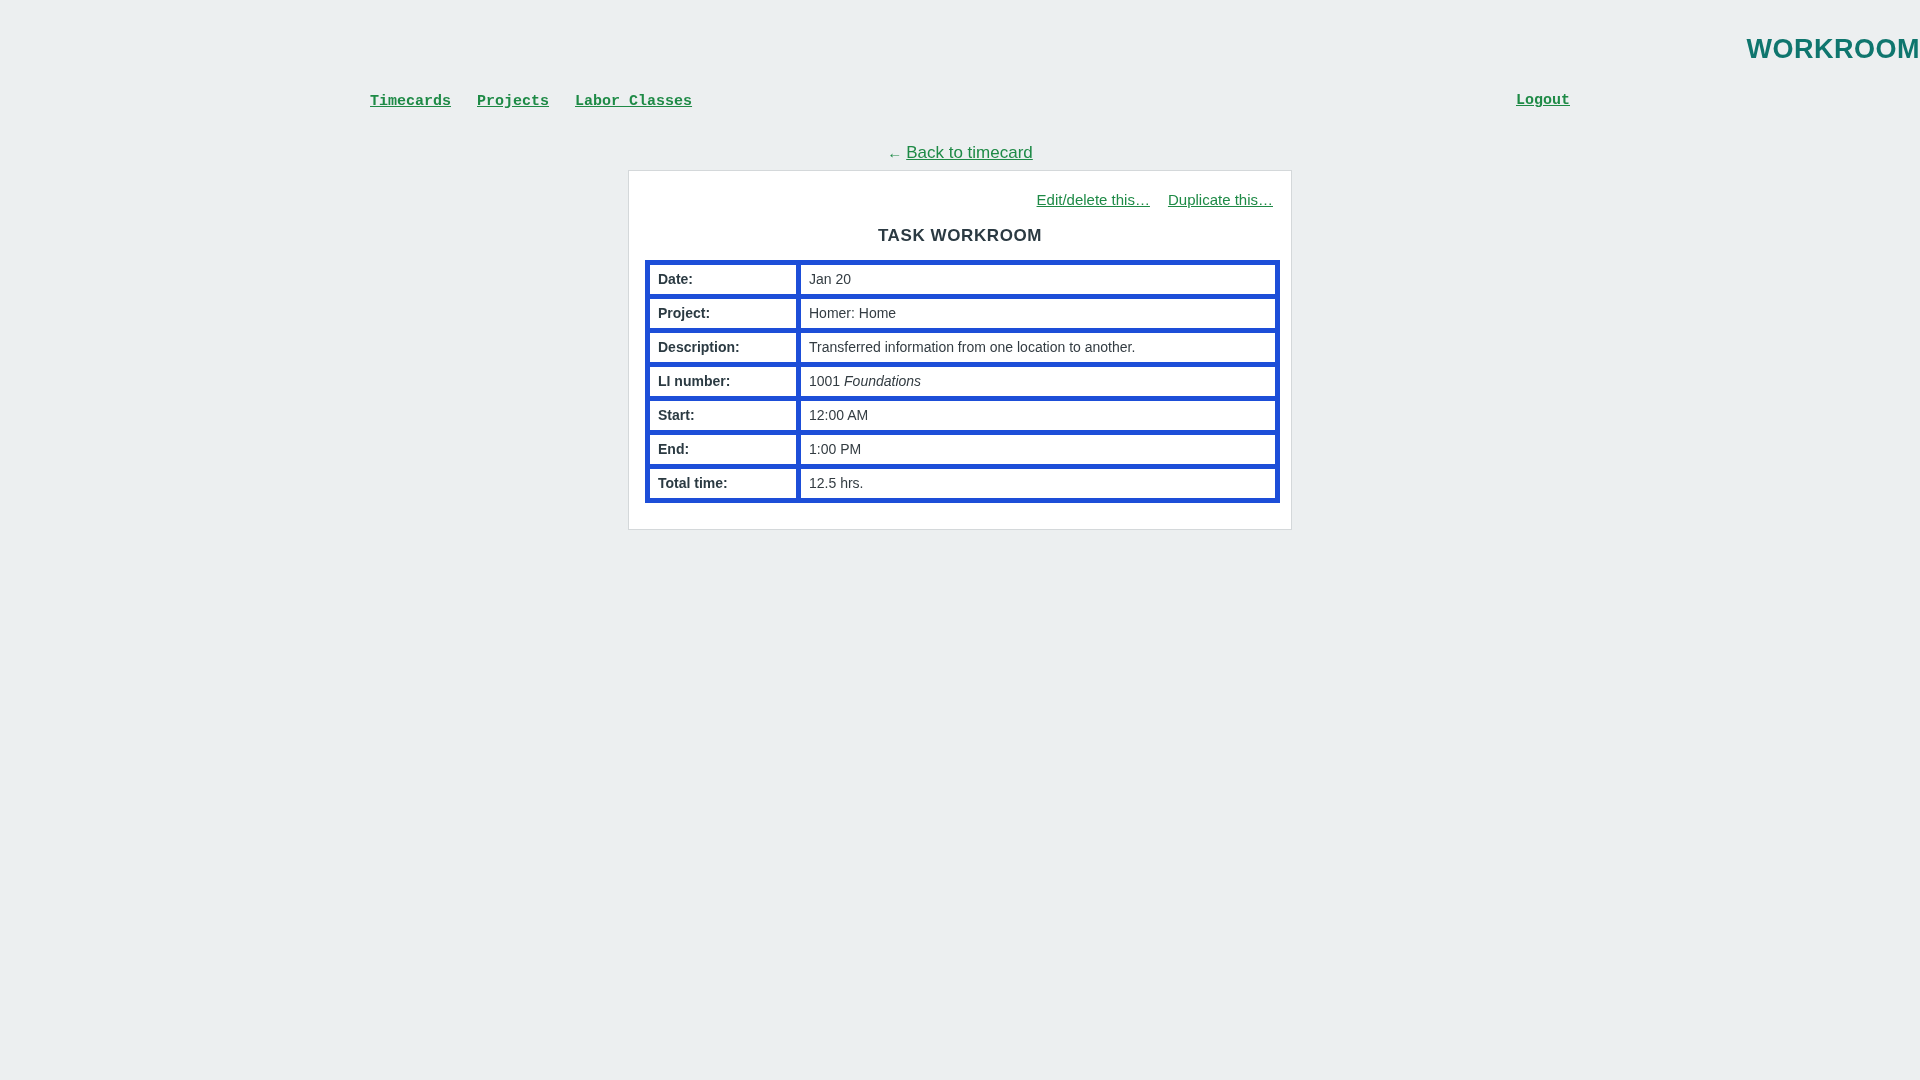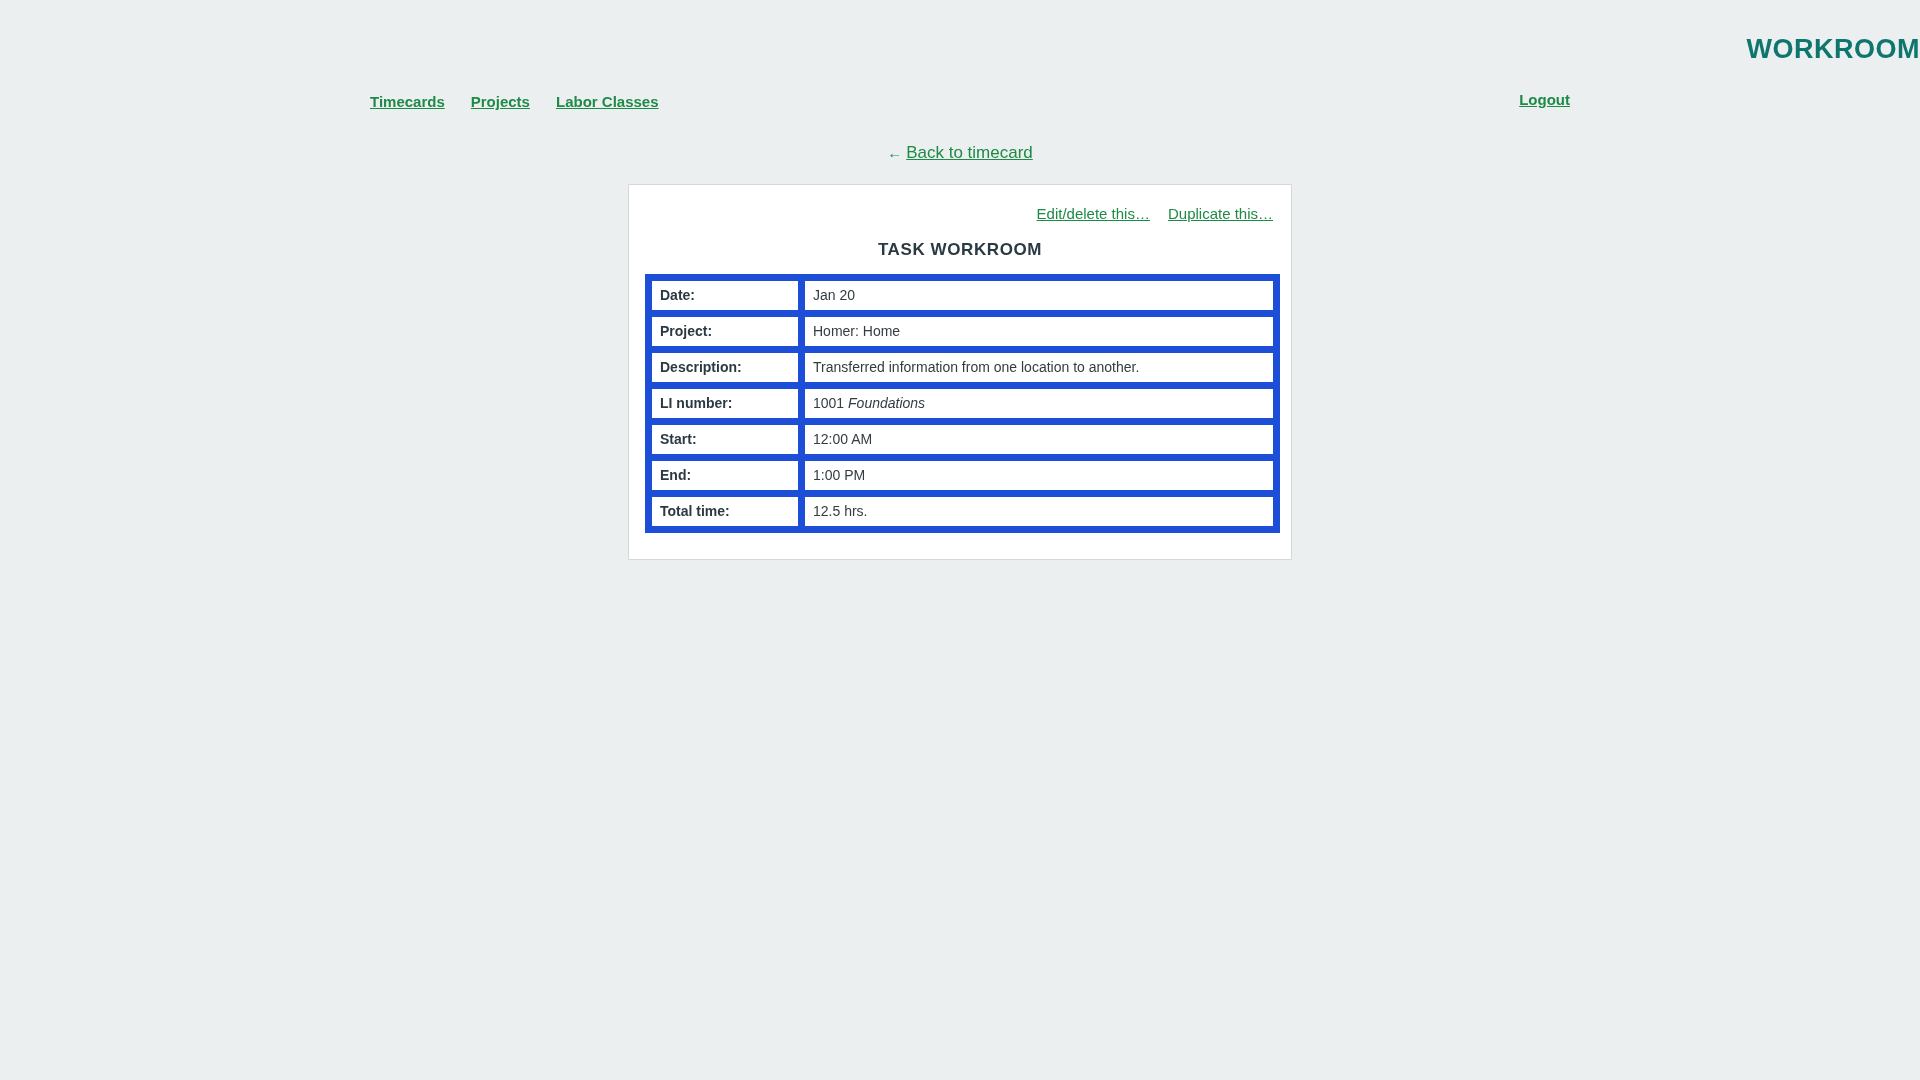--- a/index.html
+++ b/index.html
@@ -26,20 +26,21 @@
     font-weight: bold;
     letter-spacing: 0.5px;
     color: #0f766e;
     margin: 0 0 28px 0;
   }
   .navbar {
     width: 1380px;
     margin: 0 auto;
     position: relative;
     height: 26px;
+    font-family: Liberation Mono, monospace;
   }
   .nav-left {
     position: absolute;
     left: 100px;
     top: 0;
     display: flex;
     gap: 26px;
   }
   .nav-right {
     position: absolute;
@@ -65,21 +66,21 @@
     margin-right: 4px;
   }
   .back-link {
     font-size: 17px;
     color: #1e8a46;
     text-decoration: underline;
     cursor: pointer;
   }
   .card {
     width: 664px;
-    margin: 21px auto 0 auto;
+    margin: 7px auto 0 auto;
     background: #ffffff;
     border: 1px solid #d4d8da;
     box-sizing: border-box;
     padding: 14px 16px 26px 16px;
   }
   .card-actions {
     display: flex;
     justify-content: flex-end;
     gap: 18px;
     padding-right: 2px;
@@ -99,21 +100,21 @@
     color: #2b3a42;
     margin: 18px 0 14px 0;
   }
   table.details {
     width: 635px;
     margin: 0 auto;
     border-collapse: collapse;
     font-size: 14px;
   }
   table.details td {
-    border: 7px solid #1d4ed8;
+    border: 5px solid #1d4ed8;
     padding: 6px 8px 7px 8px;
     vertical-align: middle;
   }
   td.label {
     width: 130px;
     font-weight: bold;
     color: #2b3a42;
     white-space: nowrap;
   }
   td.value {

